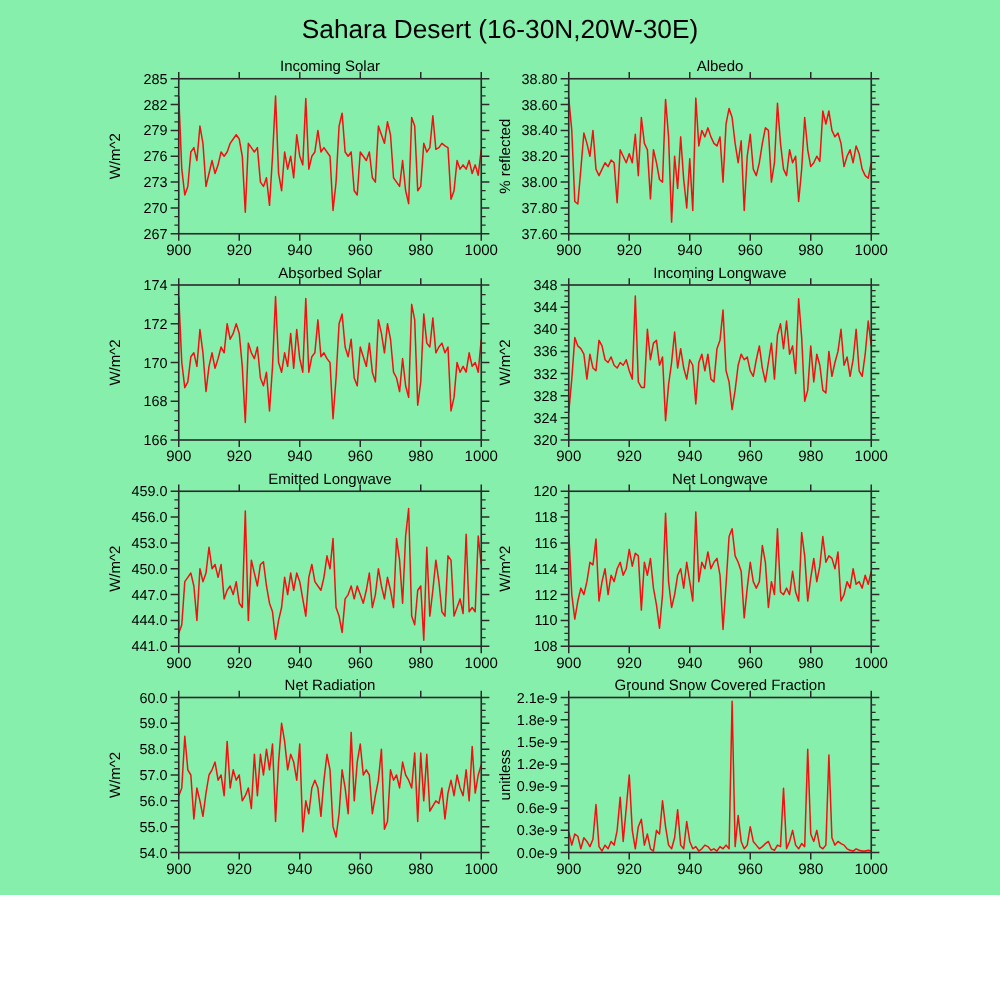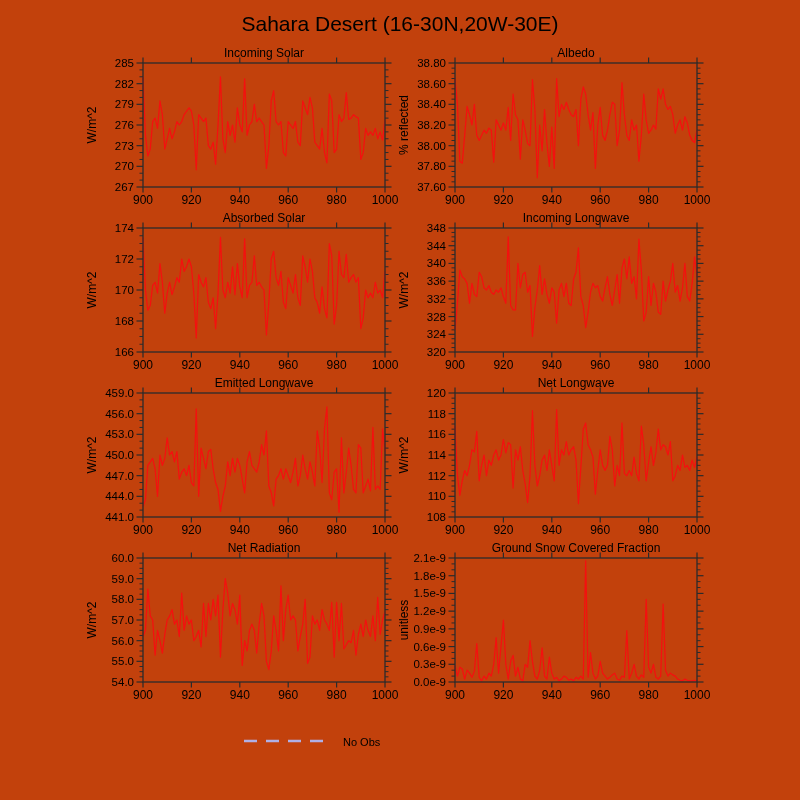--- a/index.html
+++ b/index.html
@@ -1,17 +1,17 @@
 <!DOCTYPE html>
 <html><head>
 <meta charset="utf-8">
 <style>
   html,body{margin:0;padding:0;background:#ffffff;}
   #figure{
-    position:relative;width:800px;height:800px;background:#c2410c;
+    position:relative;width:800px;height:716px;background:#86efac;
     font-family:"Liberation Sans","DejaVu Sans",sans-serif;color:#000;
     overflow:hidden;
   }
   #main-title{
     position:absolute;top:12px;left:0;width:800px;text-align:center;
     font-size:21px;color:#000;
   }
   .panel-svg{position:absolute;}
   .legend-row{position:absolute;left:243px;display:flex;align-items:flex-end;height:14px;}
   .legend-swatch{width:100px;height:14px;flex:0 0 100px;}

